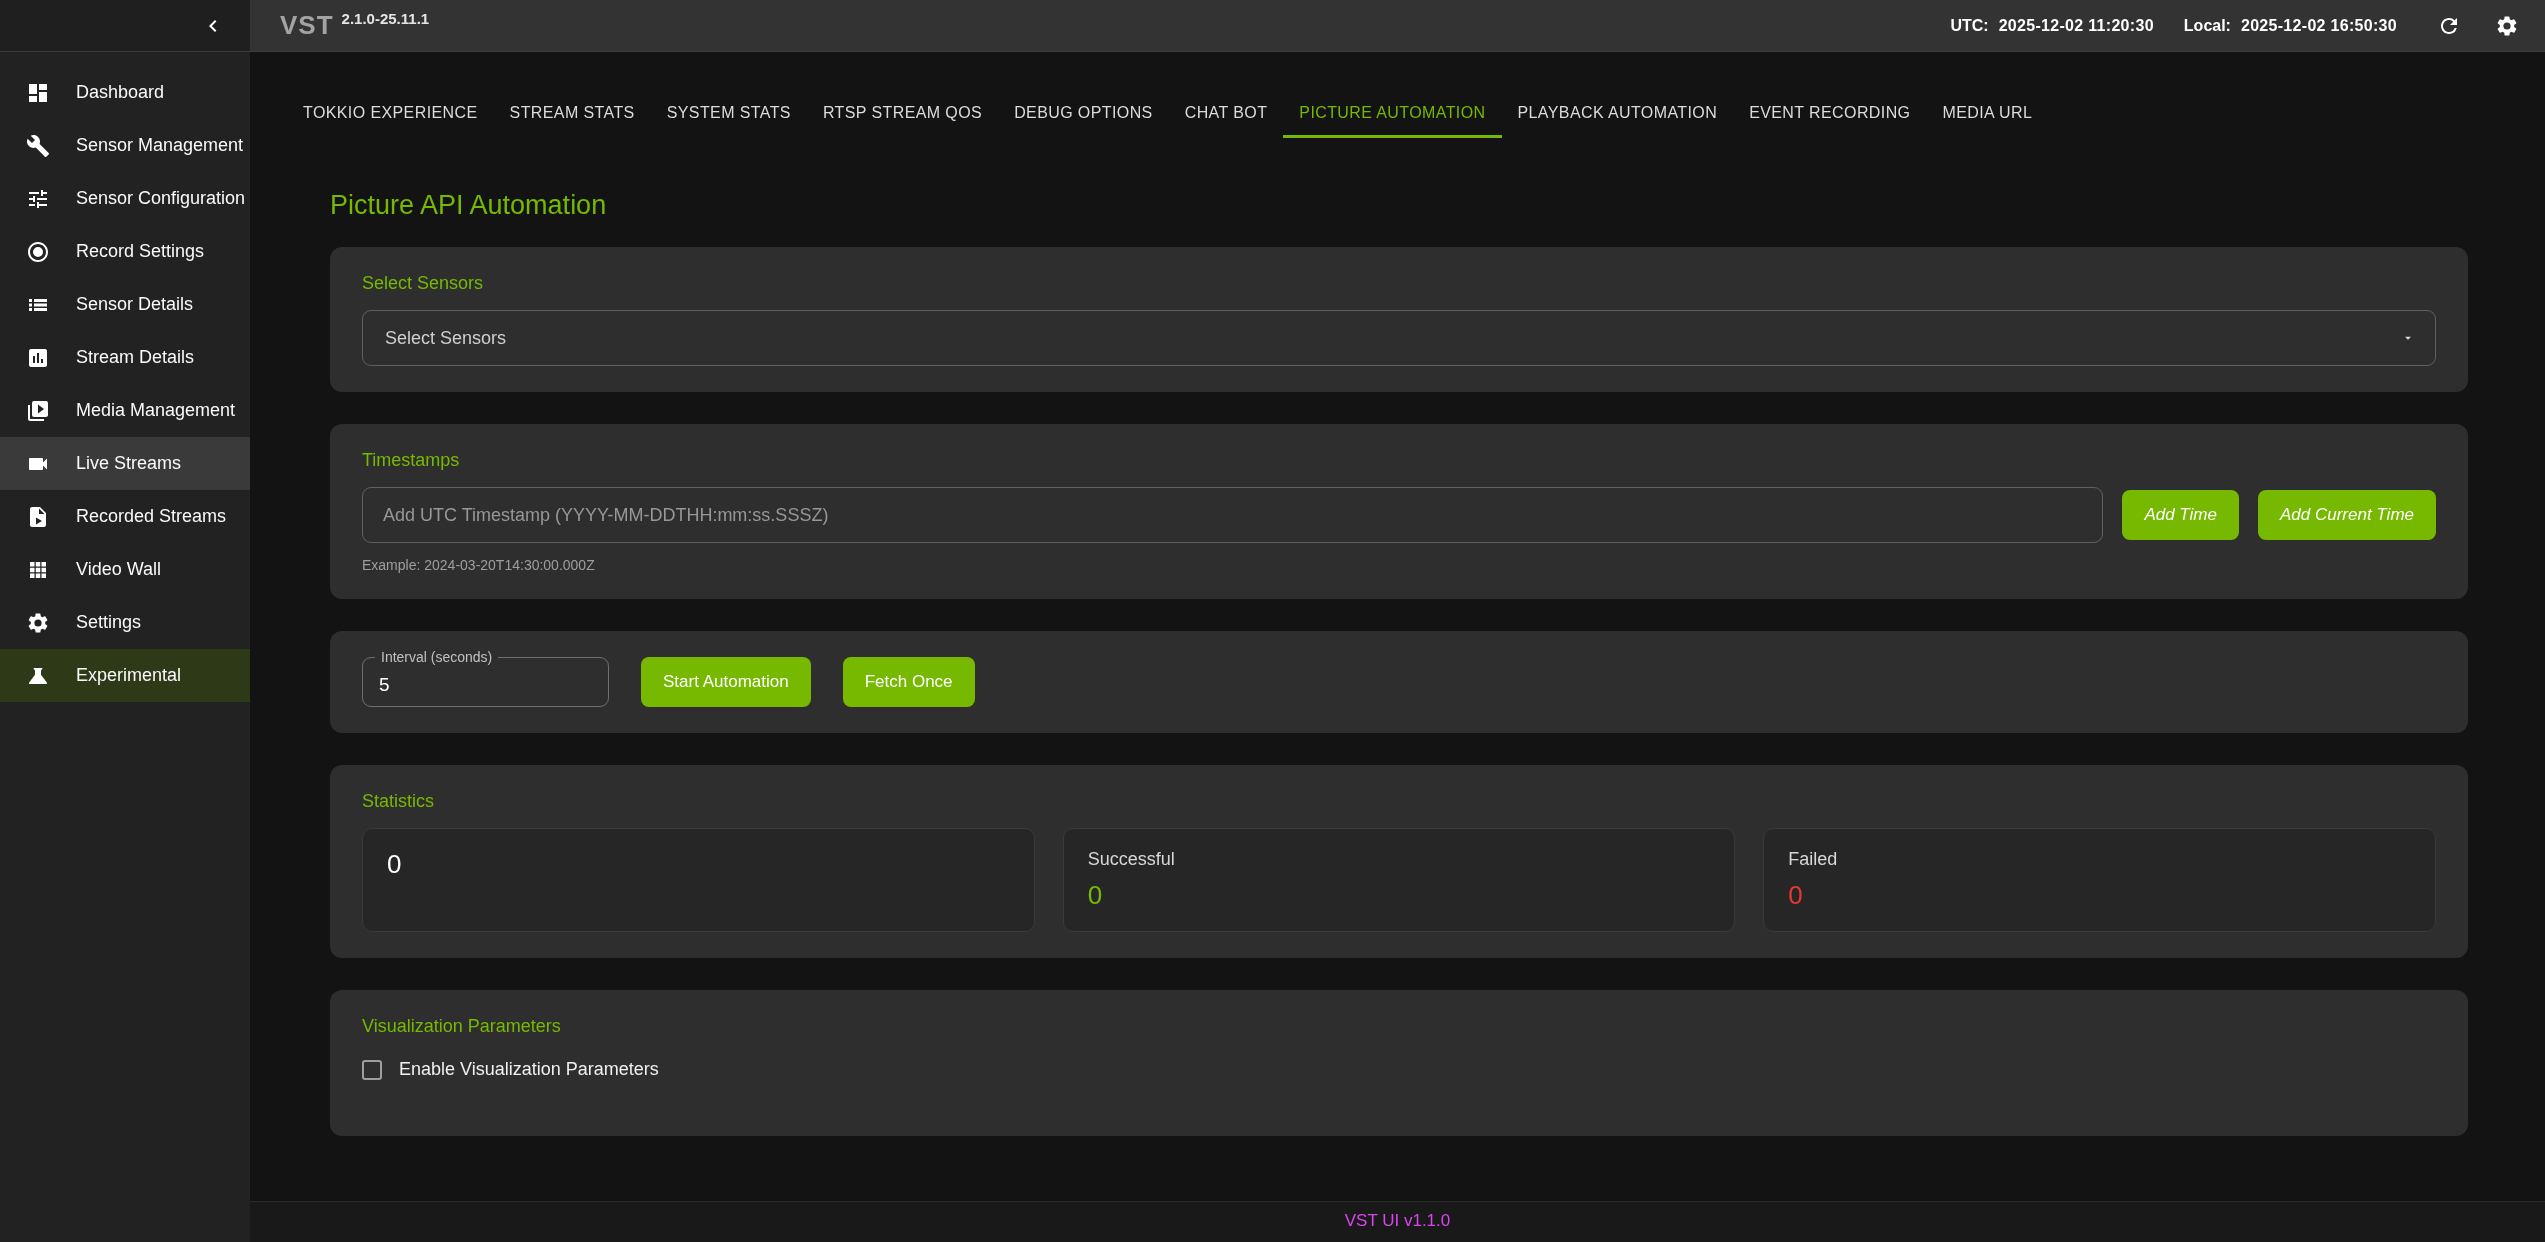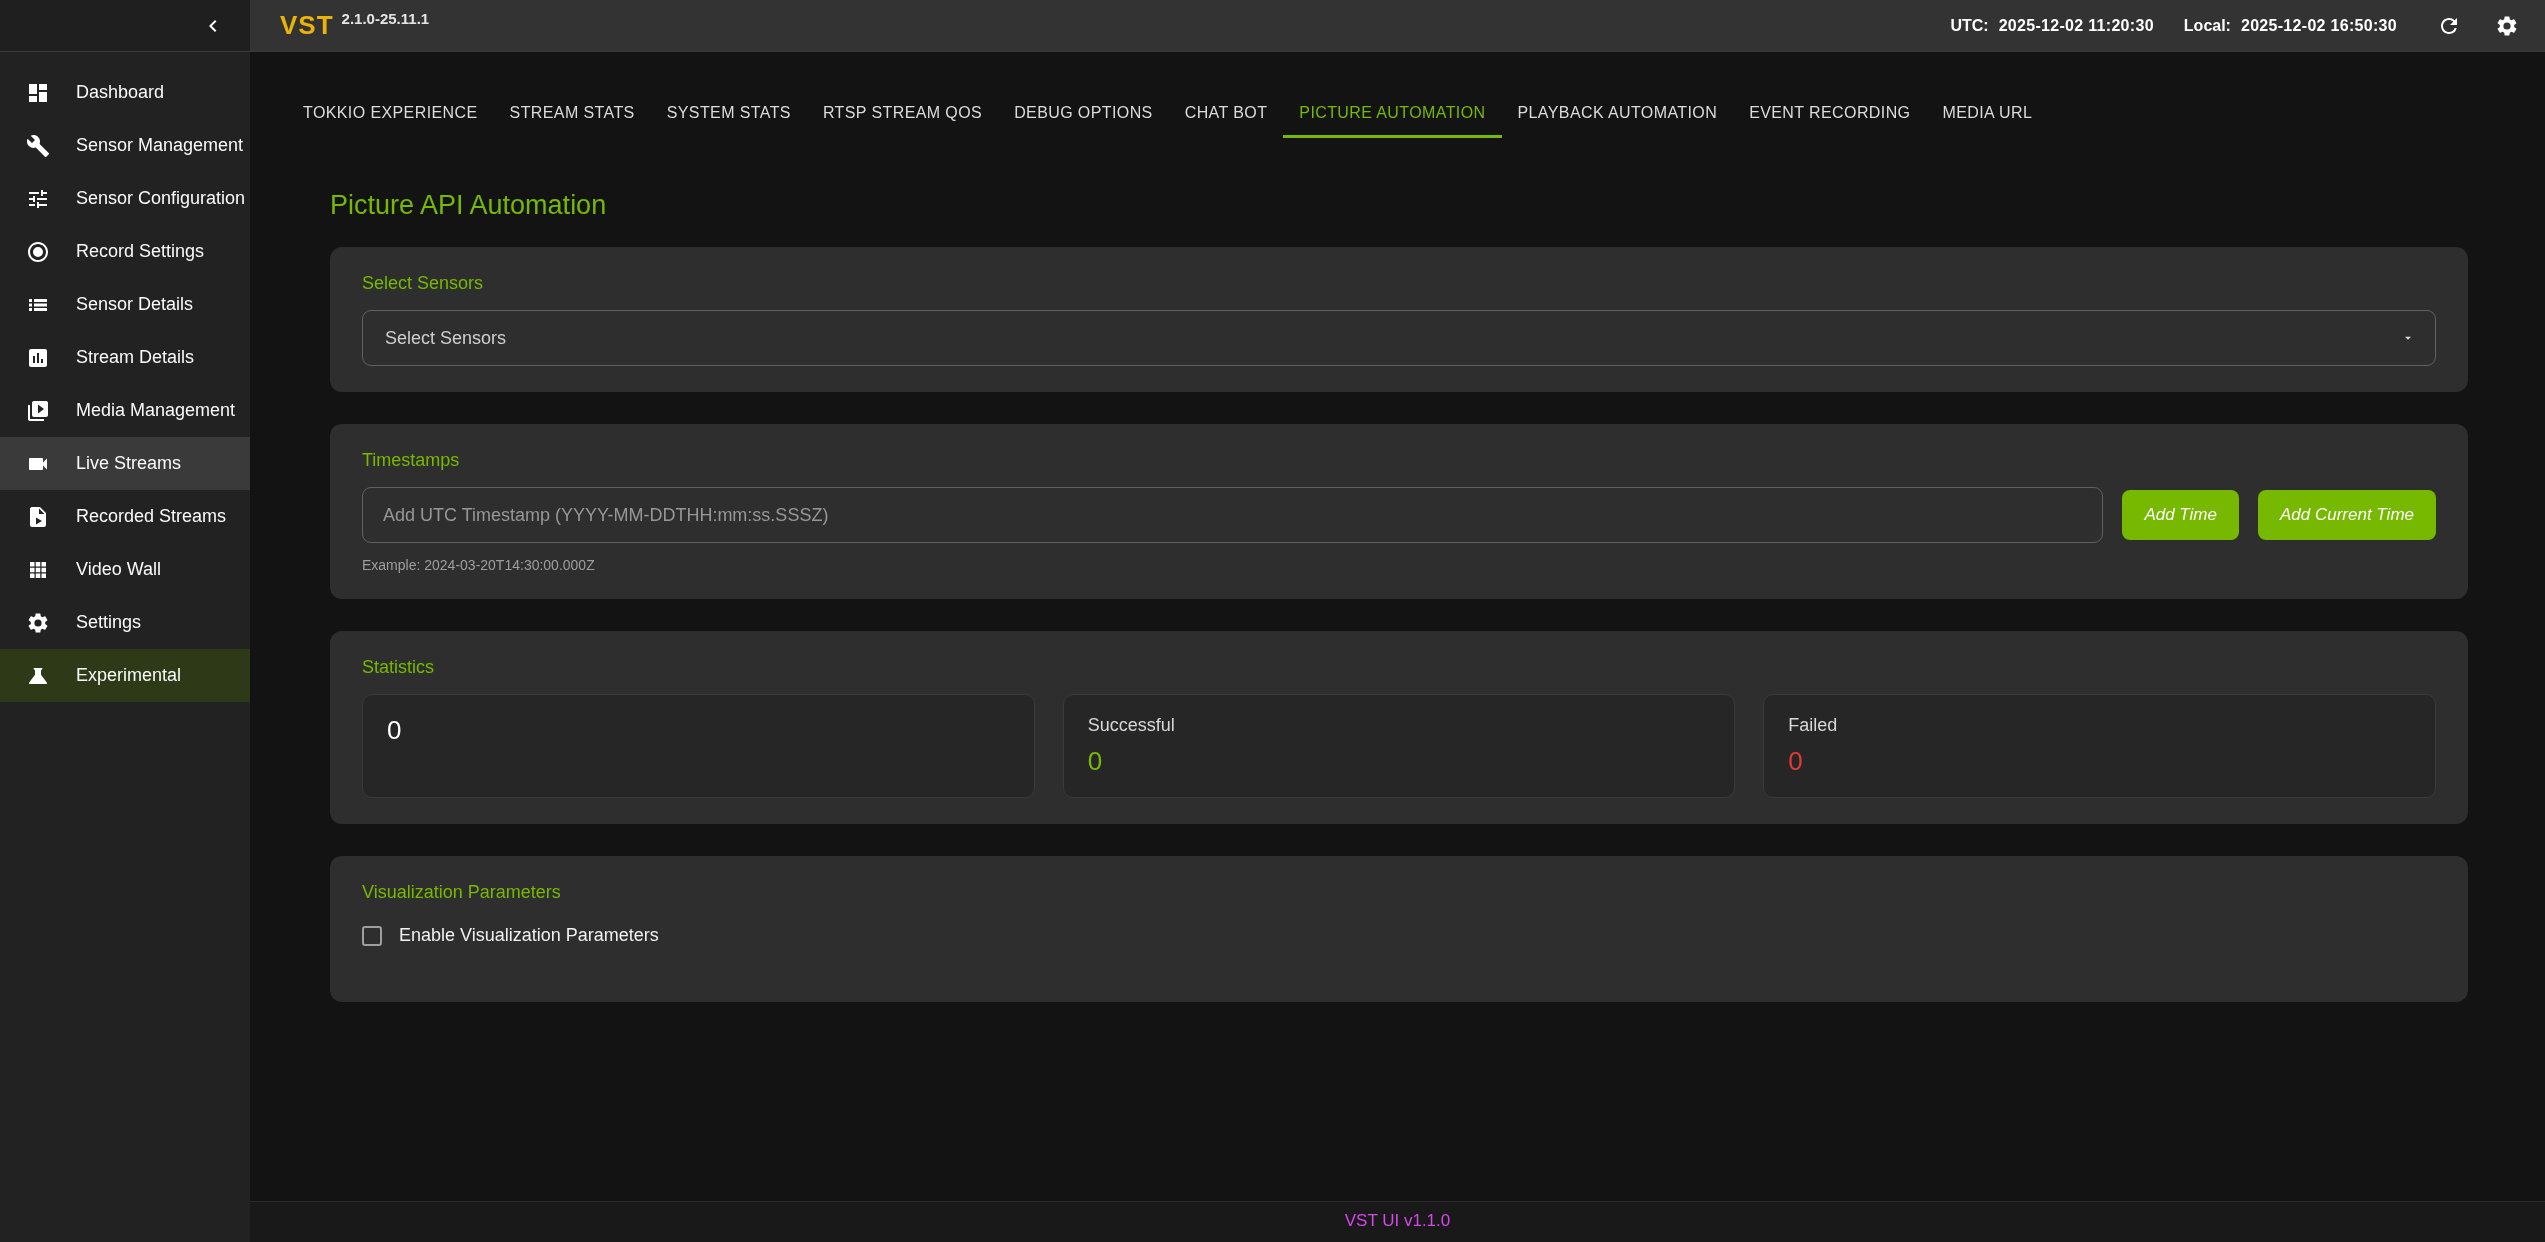--- a/index.html
+++ b/index.html
@@ -10,21 +10,21 @@
 
   
   .topbar { grid-column:1/3; display:flex; align-items:stretch;
             border-bottom:1px solid #3a3a3a; }
   .topbar-left { width:250px; background:#1f1f1f; display:flex; align-items:center;
                  justify-content:flex-end; padding-right:20px; }
   .chev-btn { width:34px; height:34px; display:flex; align-items:center; justify-content:center;
               cursor:pointer; color:#fff; }
   .topbar-main { flex:1; background:#333333; display:flex; align-items:center;
                  padding:0 26px 0 30px; }
-  .app-title { font-size:26px; font-weight:bold; letter-spacing:1px; color:#eab308; }
+  .app-title { font-size:26px; font-weight:bold; letter-spacing:1px; color:#a3a3a3; }
   .app-version { font-size:15px; font-weight:bold; color:#e5e5e5; margin-left:8px;
                  transform:translateY(-7px); display:inline-block; }
   .topbar-spacer { flex:1; }
   .clock { display:flex; align-items:center; font-size:16px; font-weight:bold; color:#fff; }
   .clock .lab { margin-right:10px; }
   .clock .val { letter-spacing:0.3px; }
   .clock + .clock { margin-left:30px; }
   .topbar-icon { width:24px; height:24px; color:#fff; cursor:pointer; }
   .icon-refresh { margin-left:40px; }
   .icon-gear-top { margin-left:34px; }
@@ -267,20 +267,30 @@
       <section class="card">
         <div class="sec-label">Timestamps</div>
         <div class="ts-row">
           <input class="text-input" type="text" placeholder="Add UTC Timestamp (YYYY-MM-DDTHH:mm:ss.SSSZ)" style="">
           <button class="btn">Add Time</button>
           <button class="btn">Add Current Time</button>
         </div>
         <div class="helper">Example: 2024-03-20T14:30:00.000Z</div>
       </section>
 
+      <section class="card">
+        <div class="interval-row">
+          <div class="float-field">
+            <span class="flabel">Interval (seconds)</span>
+            <input type="text" value="5" style="">
+          </div>
+          <button class="btn">Start Automation</button>
+          <button class="btn">Fetch Once</button>
+        </div>
+      </section>
 
       <section class="card">
         <div class="sec-label">Statistics</div>
         <div class="stats-row">
           <div class="stat-card">
             <div class="stat-value" style="color: rgb(255, 255, 255);">0</div>
           </div>
           <div class="stat-card">
             <div class="stat-label">Successful</div>
             <div class="stat-value" style="color: rgb(118, 185, 0);">0</div>

